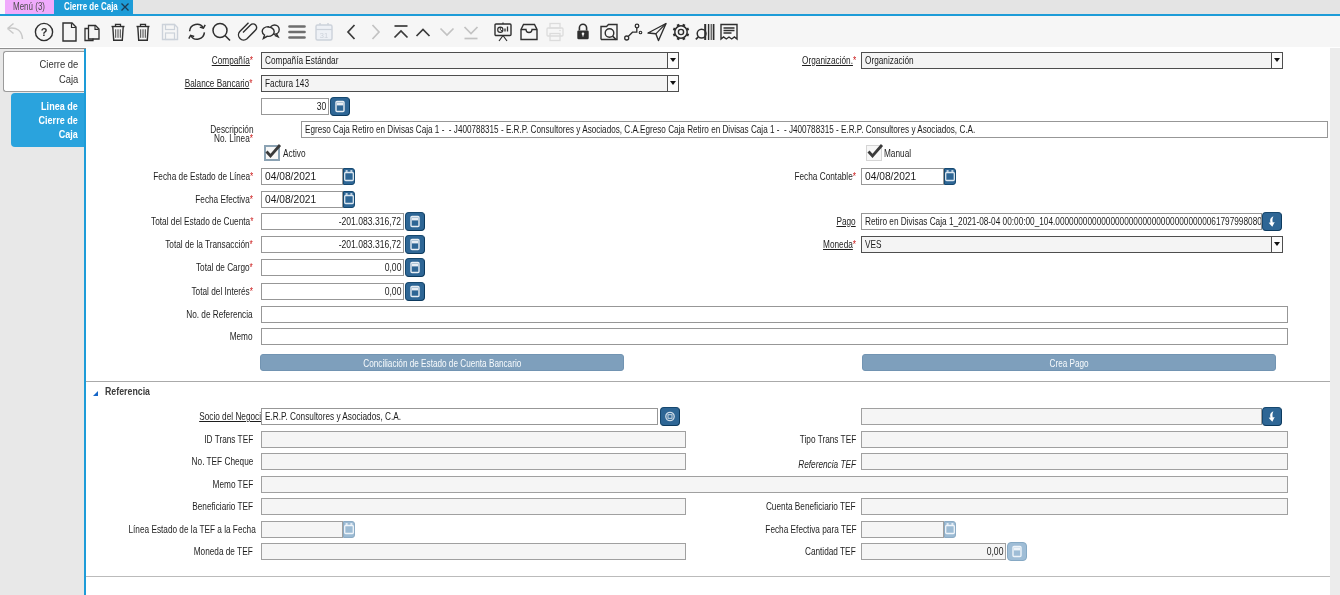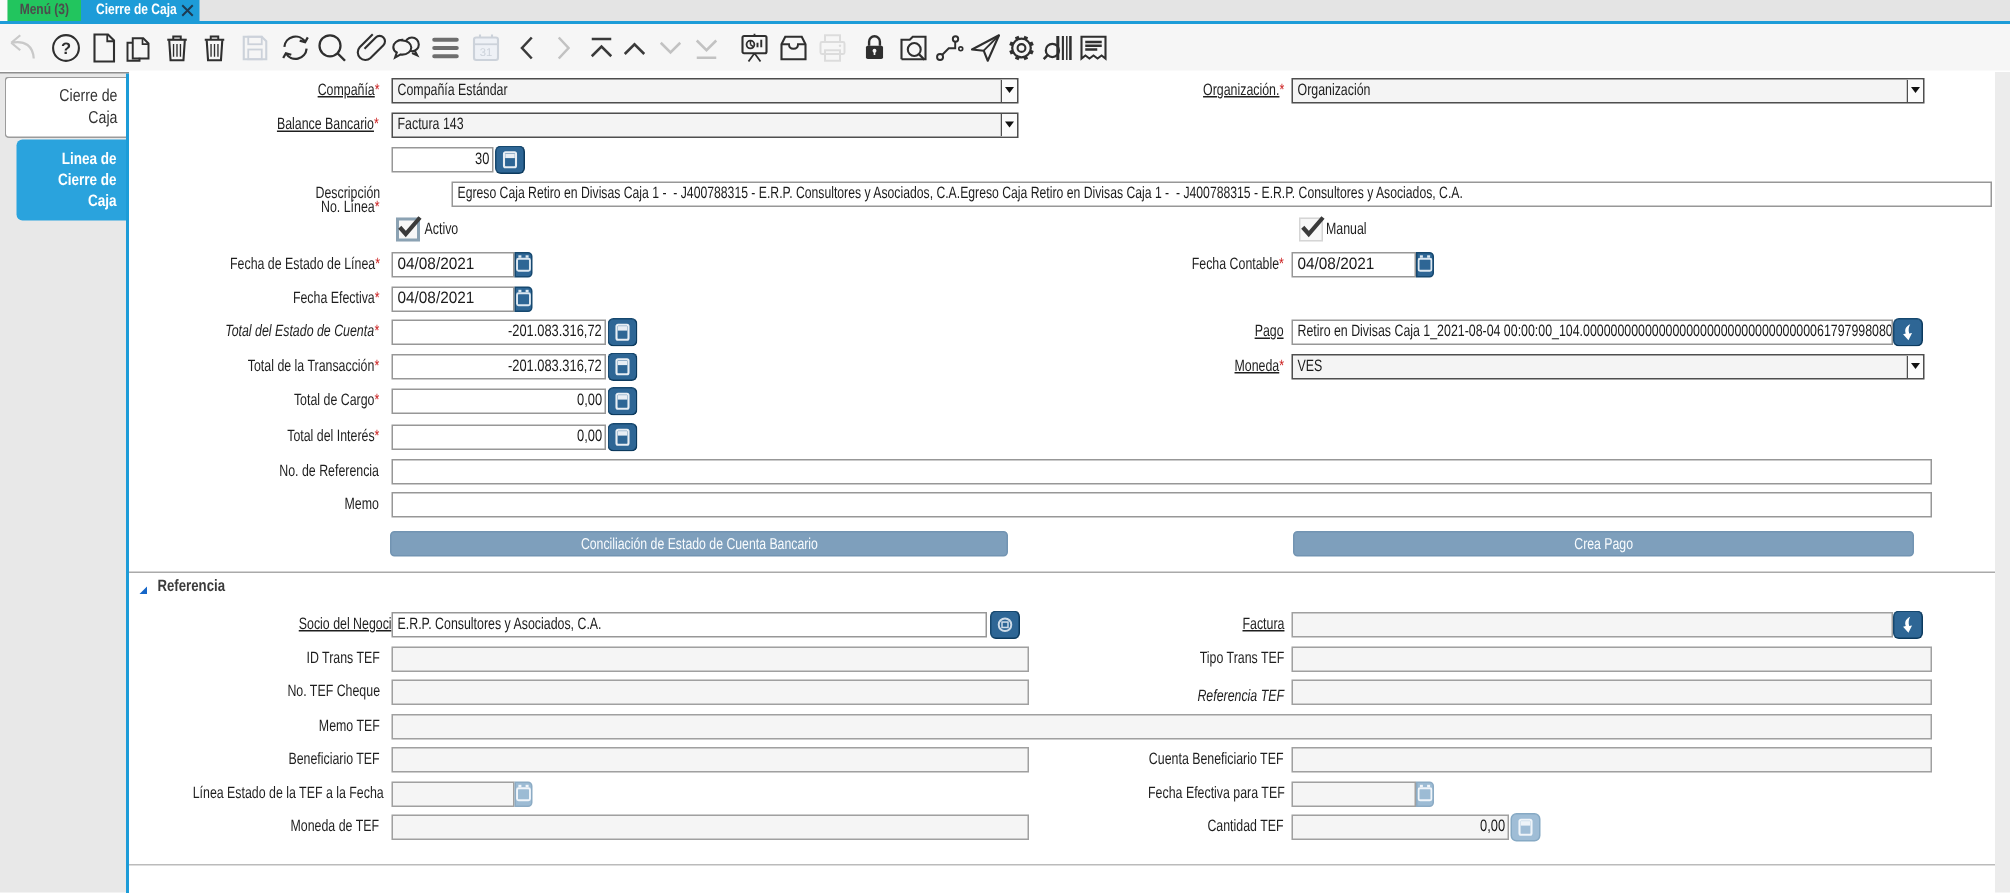--- a/index.html
+++ b/index.html
@@ -1,22 +1,22 @@
 <!DOCTYPE html>
 <html><head>
 <meta charset="utf-8">
 <style>
 * { margin:0; padding:0; box-sizing:border-box; }
 html,body { width:1340px; height:595px; overflow:hidden; background:#fff;
   font-family:"Liberation Sans", sans-serif; }
 #stage { position:absolute; left:0; top:0; width:1340px; height:595px; }
 #tabbar { position:absolute; left:0; top:0; width:1340px; height:14px; background:#e4e4e4; }
 #tabbar .lw { position:absolute; left:0; top:0; width:5px; height:14px; background:#fafafa; }
-#tabbar .t1 { position:absolute; left:5px; top:0; width:49px; height:14px; background:#22c55e;
-  color:#4c4c4c; font-size:10px; font-weight:bold; text-align:center; line-height:14px; }
+#tabbar .t1 { position:absolute; left:5px; top:0; width:49px; height:14px; background:#f0abfc;
+  color:#4c4c4c; font-size:10px; font-weight:normal; text-align:center; line-height:14px; }
 #tabbar .t1 span, #tabbar .t2 span { display:inline-block; transform:scaleX(0.8); transform-origin:50% 50%; }
 #tabbar .t2 { position:absolute; left:54px; top:0; width:79px; height:14px; background:#1d9cd8;
   color:#fff; font-size:10px; font-weight:bold; line-height:14px; }
 #tabbar .t2 span { transform-origin:0 50%; margin-left:10px; }
 #tabbar .t2 svg { position:absolute; right:3px; top:2px; }
 #blueline { position:absolute; left:0; top:14px; width:1340px; height:2px; background:#1d9cd8; }
 #toolbar { position:absolute; left:0; top:16px; width:1340px; height:31px; background:#f6f6f6; }
 .ti { position:absolute; top:4px; width:24px; height:24px; }
 #sidebar { position:absolute; left:0; top:48px; width:86px; height:547px; background:#e8e8e8;
   border-top:1px solid #8f8f8f; }
@@ -269,21 +269,21 @@
           <rect x="1.6" y="1.2" width="2" height="1.6" fill="#dde8f1"></rect>
           <rect x="6.4" y="1.2" width="2" height="1.6" fill="#dde8f1"></rect>
         </svg></div>
     <div class="lbl" style="left:0;width:167px;top:143px;"><span>Fecha Efectiva<b>*</b></span></div>
     <div class="fld " style="left:175px;top:143px;width:82px;"><span class="v vn">04/08/2021</span></div>
     <div class="cbtn" style="left:257px;top:143px;"><svg width="10" height="15" viewBox="0 0 10 15">
           <rect x="0.7" y="3.5" width="8.6" height="8" rx="1" fill="none" stroke="#dde8f1" stroke-width="1.3"></rect>
           <rect x="1.6" y="1.2" width="2" height="1.6" fill="#dde8f1"></rect>
           <rect x="6.4" y="1.2" width="2" height="1.6" fill="#dde8f1"></rect>
         </svg></div>
-    <div class="lbl" style="left:0;width:167px;top:165px;font-style:italic;"><span>Total del Estado de Cuenta<b>*</b></span></div>
+    <div class="lbl" style="left:0;width:167px;top:165px;"><span>Total del Estado de Cuenta<b>*</b></span></div>
     <div class="fld num" style="left:175px;top:165px;width:143px;"><span class="v">-201.083.316,72</span></div>
     <div class="bbtn" style="left:319px;top:164px;"><svg width="18" height="17" viewBox="0 0 18 17">
           <rect x="5" y="3.5" width="8" height="10" rx="1" fill="none" stroke="#e8eef4" stroke-width="1.4"></rect>
           <rect x="5.8" y="4.4" width="6.4" height="3" fill="#e8eef4"></rect>
         </svg></div>
     <div class="lbl" style="left:500px;width:270px;top:165px;"><span><u>Pago</u></span></div>
     <div class="fld " style="left:775px;top:165px;width:401px;"><span class="v">Retiro en Divisas Caja 1_2021-08-04 00:00:00_104.0000000000000000000000000000000000617979980800000</span></div>
     <div class="bbtn" style="left:1176px;top:164px;"><svg width="18" height="17" viewBox="0 0 18 17">
           <path d="M10.5 3.2 c-2.8 1.2 -4 3.6 -3 6.2 l-1.8 0.4 3.6 4 2.4-4.8 -1.9 0.4 c-0.7-2.4 -0.3-4.4 0.7-6.2z" fill="#fff"></path>
         </svg></div>
@@ -304,32 +304,31 @@
     <div class="lbl" style="left:0;width:167px;top:235px;"><span>Total del Interés<b>*</b></span></div>
     <div class="fld num" style="left:175px;top:235px;width:143px;"><span class="v">0,00</span></div>
     <div class="bbtn" style="left:319px;top:234px;"><svg width="18" height="17" viewBox="0 0 18 17">
           <rect x="5" y="3.5" width="8" height="10" rx="1" fill="none" stroke="#e8eef4" stroke-width="1.4"></rect>
           <rect x="5.8" y="4.4" width="6.4" height="3" fill="#e8eef4"></rect>
         </svg></div>
     <div class="lbl" style="left:0;width:167px;top:258px;"><span>No. de Referencia</span></div>
     <div class="fld " style="left:175px;top:258px;width:1027px;"></div>
     <div class="lbl" style="left:0;width:167px;top:280px;"><span>Memo</span></div>
     <div class="fld " style="left:175px;top:280px;width:1027px;"></div>
-    <div class="gbtn" style="left:174px;top:306px;width:412px;"><span>Conciliación de Estado de Cuenta Bancario</span></div>
+    <div class="gbtn" style="left:174px;top:306px;width:364px;"><span>Conciliación de Estado de Cuenta Bancario</span></div>
     <div class="gbtn" style="left:776px;top:306px;width:414px;"><span>Crea Pago</span></div>
     <div id="sep1"></div>
       <div id="grptri"></div>
       <div id="grphdr"><span>Referencia</span></div>
     <div class="lbl" style="left:0;width:167px;top:360px;margin-left:13px;"><span><u>Socio del Negocio</u></span></div>
     <div class="fld " style="left:175px;top:360px;width:397px;"><span class="v">E.R.P. Consultores y Asociados, C.A.</span></div>
     <div class="bbtn" style="left:574px;top:359px;"><svg width="18" height="17" viewBox="0 0 18 17">
           <circle cx="9" cy="8.5" r="4.2" fill="none" stroke="#cfdce8" stroke-width="1.3"></circle>
           <rect x="7" y="6.7" width="4" height="3.6" fill="none" stroke="#cfdce8" stroke-width="1"></rect>
         </svg></div>
-    <div class="lbl" style="left:500px;width:270px;top:360px;"><span><u>Factura</u></span></div>
     <div class="fld ro" style="left:775px;top:360px;width:401px;"></div>
     <div class="bbtn" style="left:1176px;top:359px;"><svg width="18" height="17" viewBox="0 0 18 17">
           <path d="M10.5 3.2 c-2.8 1.2 -4 3.6 -3 6.2 l-1.8 0.4 3.6 4 2.4-4.8 -1.9 0.4 c-0.7-2.4 -0.3-4.4 0.7-6.2z" fill="#fff"></path>
         </svg></div>
     <div class="lbl" style="left:0;width:167px;top:383px;"><span>ID Trans TEF</span></div>
     <div class="fld ro" style="left:175px;top:383px;width:425px;"></div>
     <div class="lbl" style="left:500px;width:270px;top:383px;"><span>Tipo Trans TEF</span></div>
     <div class="fld ro" style="left:775px;top:383px;width:427px;"></div>
     <div class="lbl" style="left:0;width:167px;top:405px;"><span>No. TEF Cheque</span></div>
     <div class="fld ro" style="left:175px;top:405px;width:425px;"></div>

